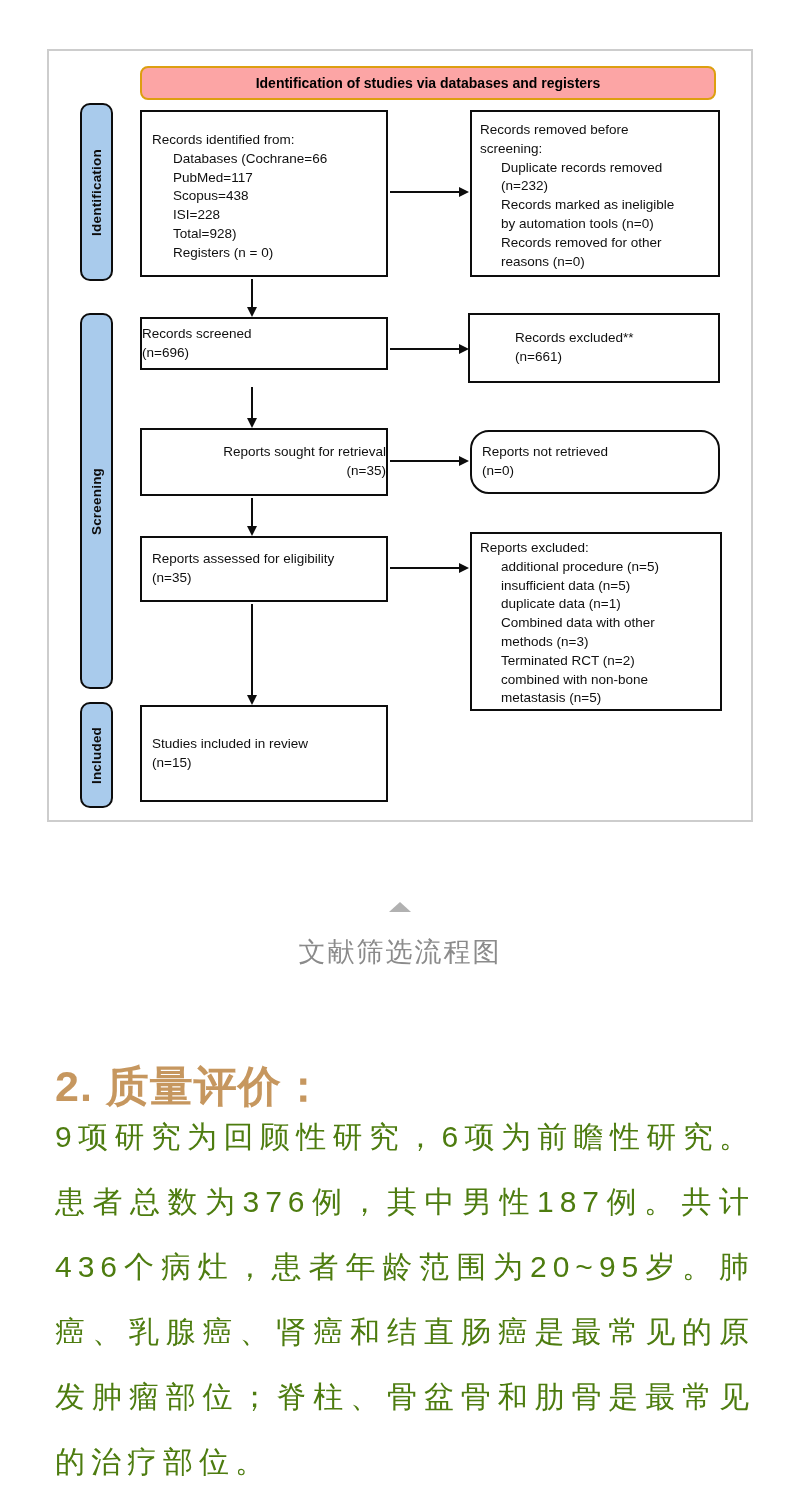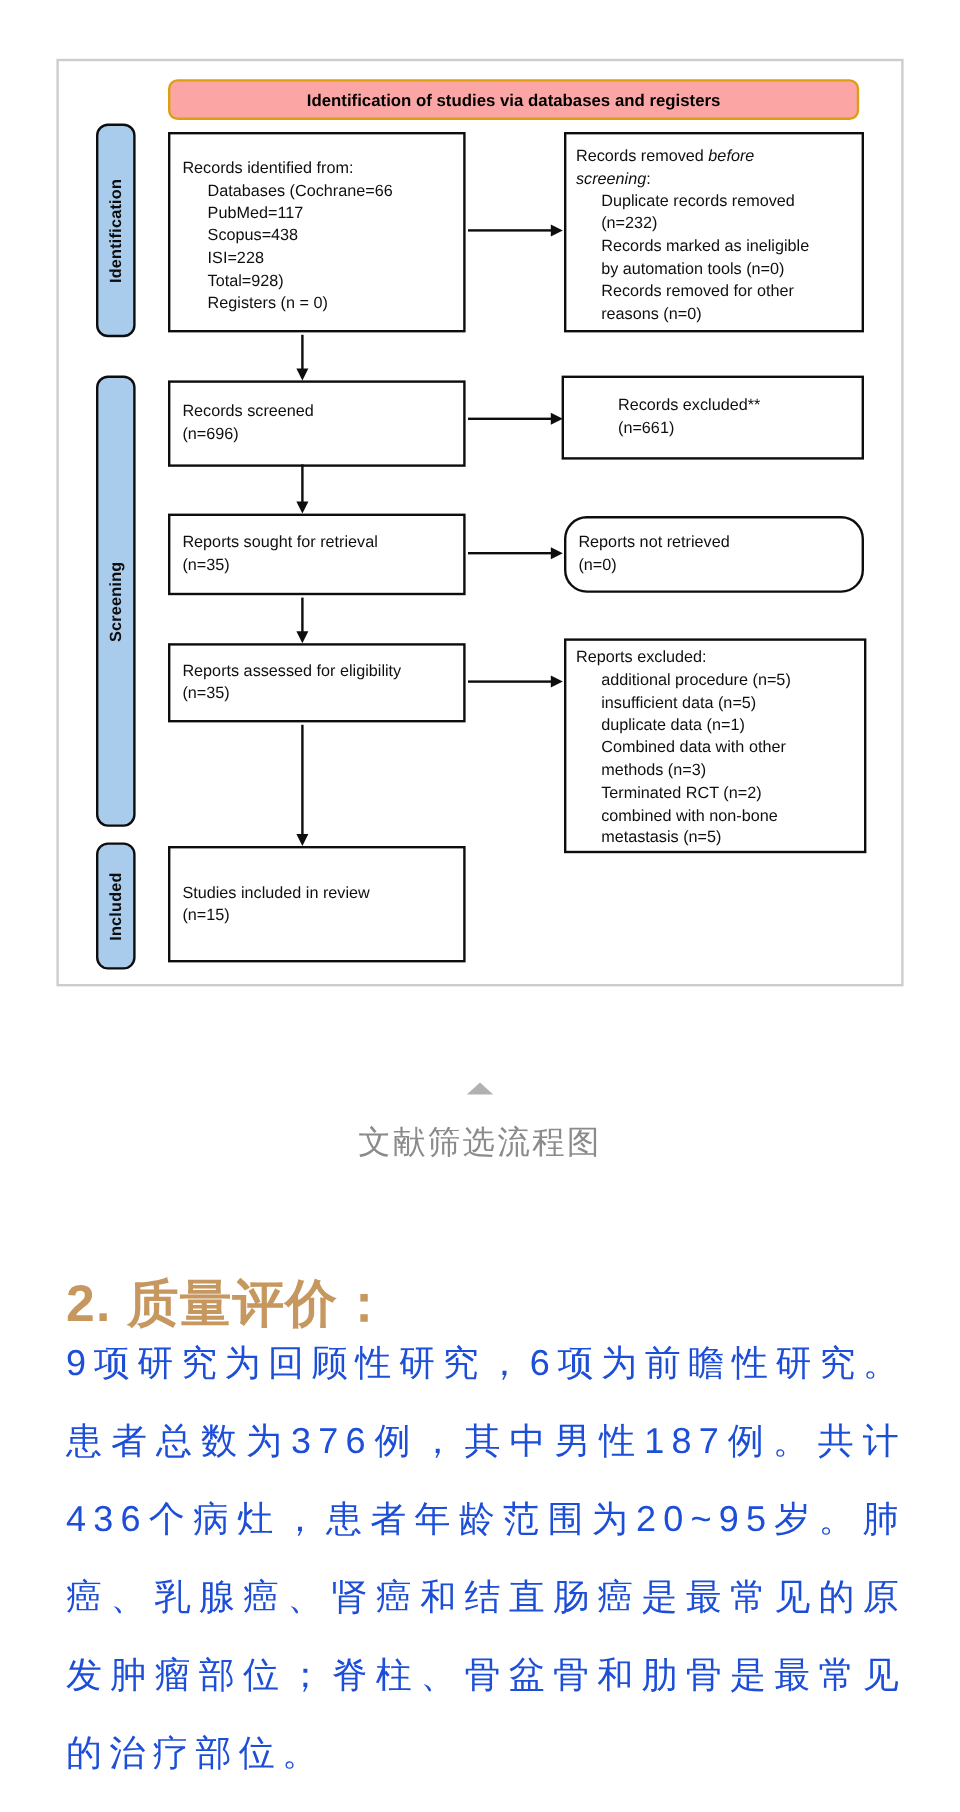--- a/index.html
+++ b/index.html
@@ -22,30 +22,30 @@
   .p2{top:313px;height:376px;}
   .p3{top:702px;height:106px;}
   .pl{transform:rotate(-90deg);white-space:nowrap;font-weight:700;font-size:13.5px;color:#0d0d0d;letter-spacing:.2px;}
 
   
   .fbox{position:absolute;box-sizing:border-box;background:#fff;border:2px solid #0d0d0d;
         font-size:13.5px;line-height:18.8px;color:#0f0f0f;}
   .center{display:flex;flex-direction:column;justify-content:center;}
   .b1{left:140px;top:110px;width:248px;height:167px;padding:19px 8px 0 10px;}
   .b2{left:470px;top:110px;width:250px;height:167px;padding:9px 4px 0 8px;}
-  .b3{left:140px;top:317px;width:248px;height:72px;padding-left:10px;}
+  .b3{left:140px;top:317px;width:248px;height:53px;}
   .b4{left:468px;top:313px;width:252px;height:70px;padding-left:10px;}
-  .b5{left:140px;top:428px;width:248px;height:68px;padding-left:10px;}
+  .b5{left:140px;top:428px;width:248px;height:68px;padding-left:10px;text-align:right;}
   .b6{left:470px;top:430px;width:250px;height:64px;padding-left:10px;border-radius:19px;}
   .b7{left:140px;top:536px;width:248px;height:66px;padding-left:10px;}
   .b8{left:470px;top:532px;width:252px;height:179px;padding:5px 4px 0 8px;}
   .b9{left:140px;top:705px;width:248px;height:97px;padding-left:10px;}
   .bline{white-space:nowrap;}
   .ind{margin-left:21px;}
-  .it{font-style:italic;}
+  .it{}
 
   
   .ah{position:absolute;height:2px;background:#0d0d0d;}
   .ah::after{content:"";position:absolute;right:-9px;top:-4.5px;width:0;height:0;
              border-left:10px solid #0d0d0d;border-top:5.5px solid transparent;border-bottom:5.5px solid transparent;}
   .av{position:absolute;width:2px;background:#0d0d0d;}
   .av::after{content:"";position:absolute;bottom:-9px;left:-4.5px;width:0;height:0;
              border-top:10px solid #0d0d0d;border-left:5.5px solid transparent;border-right:5.5px solid transparent;}
   .ah1{left:390px;top:191px;width:70px;}
   .ah2{left:390px;top:348px;width:70px;}
@@ -149,15 +149,15 @@
   <div class="ah ah4"></div>
   <div class="av av1"></div>
   <div class="av av2"></div>
   <div class="av av3"></div>
   <div class="av av4"></div>
 
   <div class="tri" style="border-bottom-color: rgb(177, 177, 177);"></div>
   <div class="caption" style="color: rgb(139, 139, 139);">文献筛选流程图</div>
 
   <div class="heading" style="color: rgb(198, 151, 95);">2. 质量评价：</div>
-  <div class="para" style="color: #1d4ed8;">9项研究为回顾性研究，6项为前瞻性研究。患者总数为376例，其中男性187例。共计436个病灶，患者年龄范围为20~95岁。肺癌、乳腺癌、肾癌和结直肠癌是最常见的原发肿瘤部位；脊柱、骨盆骨和肋骨是最常见的治疗部位。</div>
+  <div class="para" style="color: #4d7c0f;">9项研究为回顾性研究，6项为前瞻性研究。患者总数为376例，其中男性187例。共计436个病灶，患者年龄范围为20~95岁。肺癌、乳腺癌、肾癌和结直肠癌是最常见的原发肿瘤部位；脊柱、骨盆骨和肋骨是最常见的治疗部位。</div>
 
 </div>
 
 </body></html>

